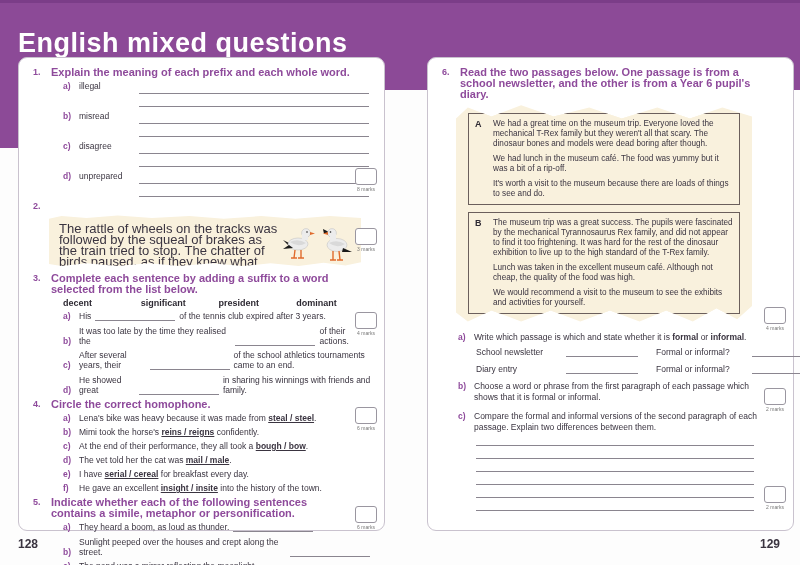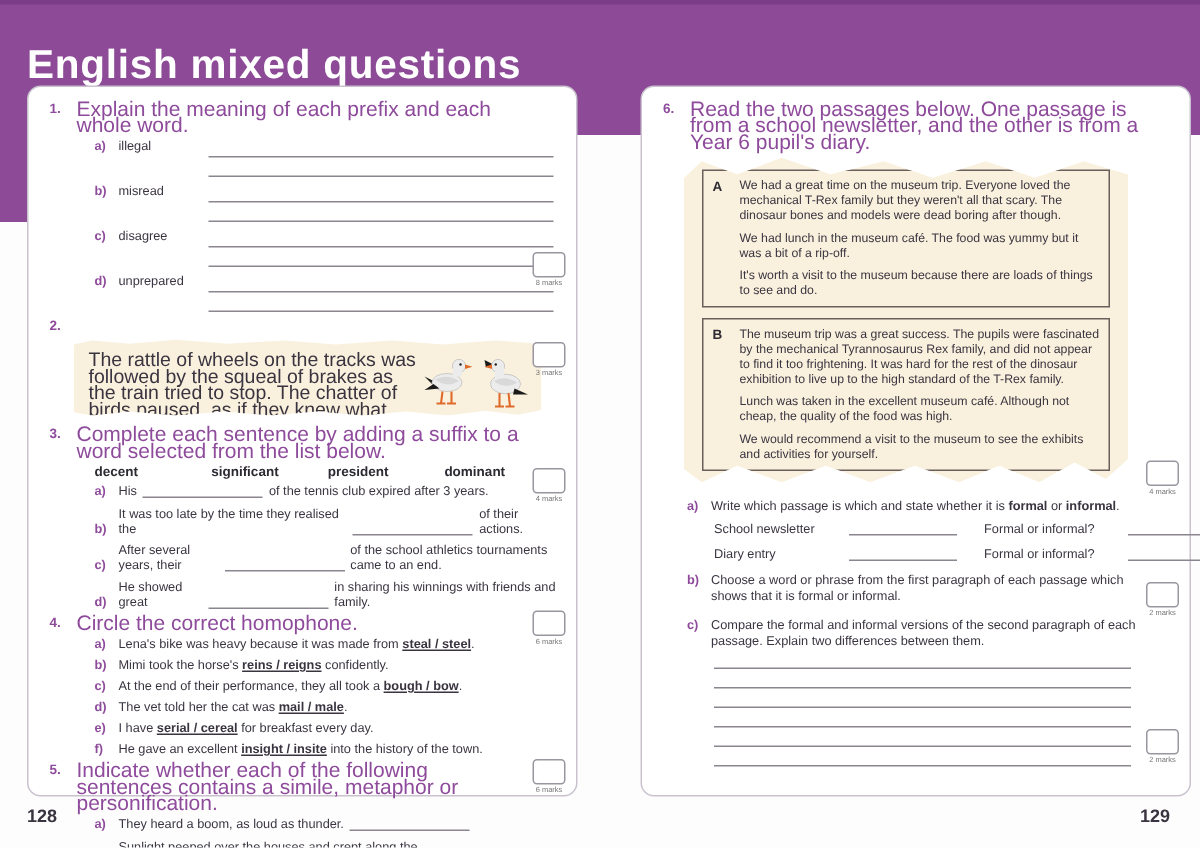--- a/index.html
+++ b/index.html
@@ -14,21 +14,21 @@
     border:1px solid #c9c2ce;border-radius:9px;box-sizing:border-box;padding:6px 10px 6px 8px;}
   .page-left{left:18px;}
   .page-right{left:427px;}
   .pagenum{position:absolute;top:537px;font-size:12px;font-weight:bold;color:#3a3440;}
   .pagenum-left{left:18px;}
   .pagenum-right{left:760px;}
 
   .q{position:relative;margin-bottom:3px;}
   .q-head{display:flex;margin:3px 0 3px 6px;}
   .q-num{color:#8e4a9b;font-weight:bold;font-size:9px;width:18px;flex:0 0 18px;}
-  .q-prompt{color:#8e4a9b;font-weight:normal;font-size:14px;line-height:11px;max-width:300px;}
+  .q-prompt{color:#8e4a9b;font-weight:bold;font-size:11px;line-height:11px;max-width:300px;}
   .letter{color:#8e4a9b;font-weight:bold;font-size:8.5px;width:16px;flex:0 0 16px;}
   .ans-line{border-bottom:1px solid #8a858f;}
 
   
   .q1-row{display:flex;margin:2px 0 4px 36px;}
   .q1-word{color:#3a3440;font-size:8.5px;width:60px;flex:0 0 60px;}
   .q1-lines{flex:1;max-width:230px;}
   .q1-lines .ans-line{height:12px;}
 
   

